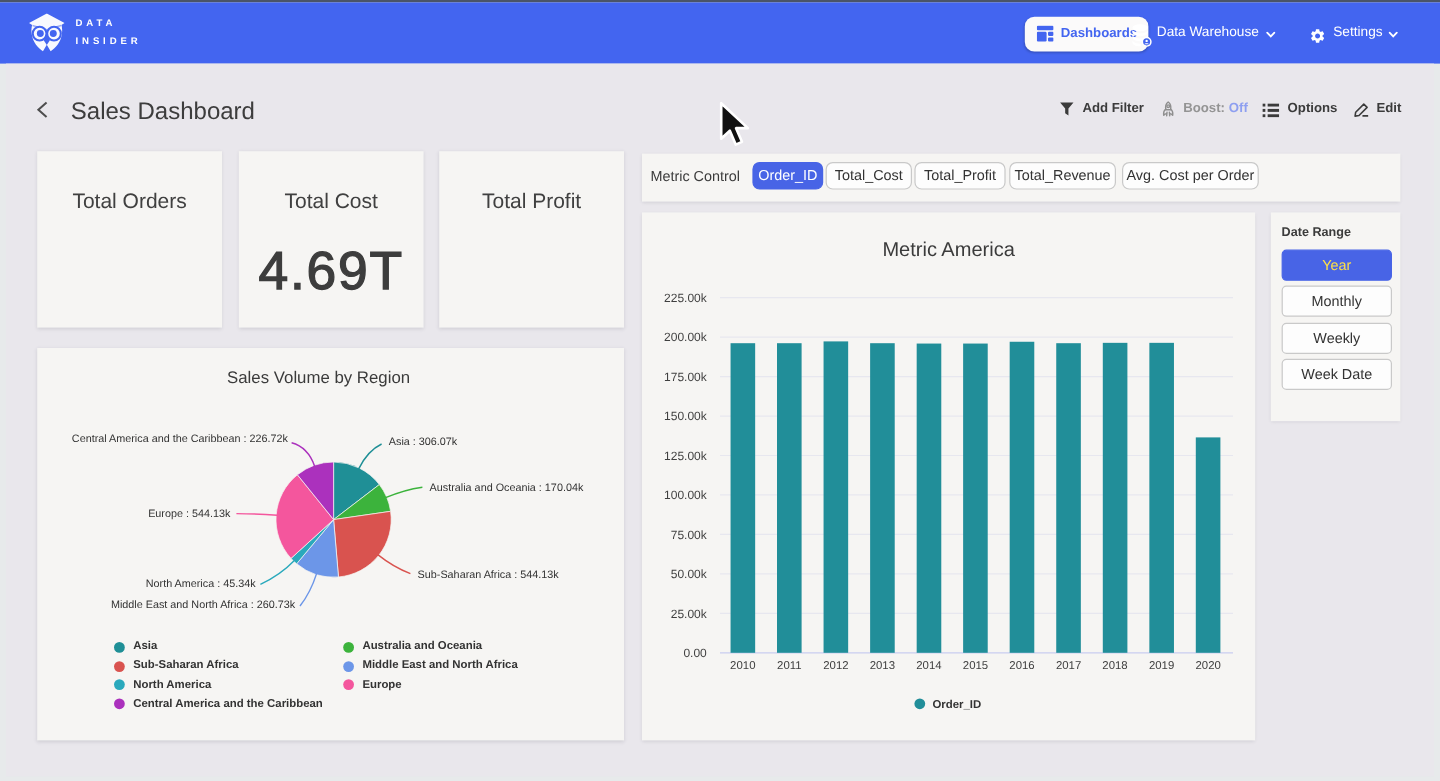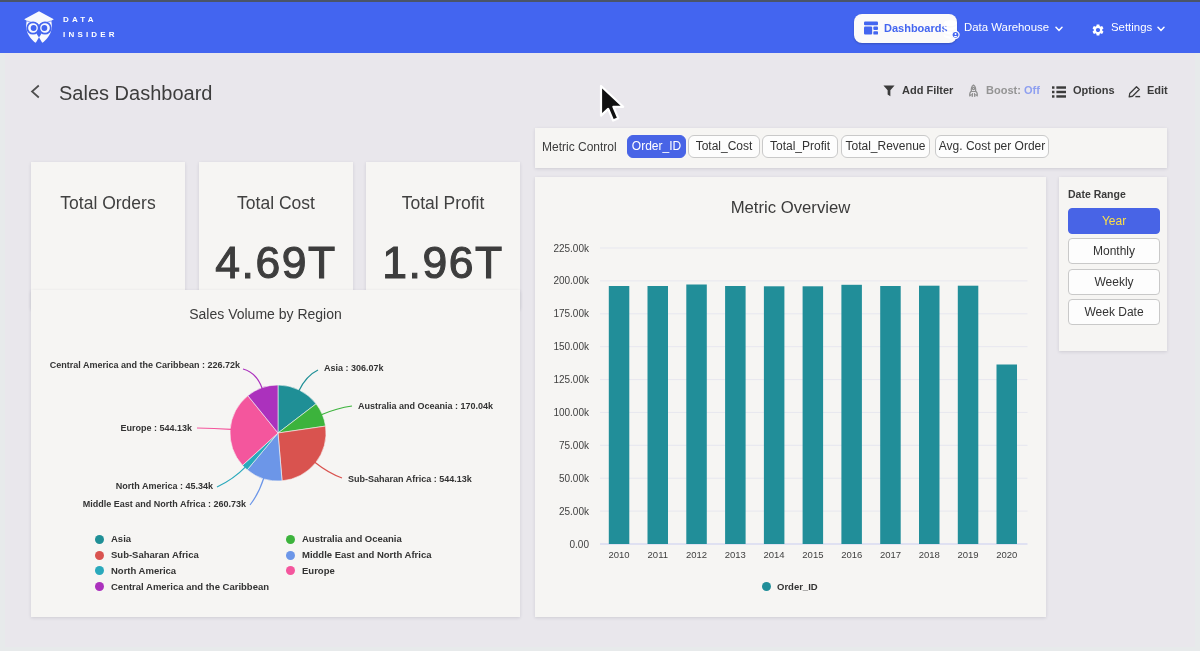--- a/index.html
+++ b/index.html
@@ -9,29 +9,29 @@
 #topline { left:0; top:0; width:1200px; height:2px; background:#4a5468; }
 #header { left:0; top:2px; width:1200px; height:51px; background:#4365f0;padding-left:24px; }
 #app { left:5px; top:53px; width:1190px; height:594px; background:#e9e7ec; }
 .card { position:absolute; background:#f6f5f3; box-shadow:0 1px 3px rgba(70,70,90,0.16); }
 #logotext { left:63px; top:11px; font-size:8px; font-weight:bold; color:#fff; letter-spacing:3.2px; line-height:14.6px; }
 #dashbtn { left:822px; top:12px; width:103px; height:29px; background:#fbfafa; border-radius:8px; box-shadow:0 1px 2px rgba(0,0,0,0.2);margin-left:32px; }
 #dashbtn span { position:absolute; left:30px; top:8px; font-size:11px; font-weight:bold; color:#4365f0; }
 .hnav { color:#fff; font-size:11.4px; line-height:11.4px; }
 #title { left:59px; top:83px; font-size:20px; line-height:20px; color:#3d3d3d; }
 .tbico { color:#3b3b3b; font-size:11px; line-height:11px; font-weight:bold; }
-.kpi { width:154px; height:147px;margin-top:36px; }
+.kpi { width:154px; height:147px; }
 .kpi .t { position:absolute; top:33px; width:100%; text-align:center; font-size:17.5px; line-height:17.5px; color:#404040; }
 .kpi .v { position:absolute; top:78.5px; width:100%; text-align:center; font-size:44.5px; line-height:44.5px; font-weight:normal; -webkit-text-stroke:1.1px #3d3d3d; color:#3d3d3d; letter-spacing:1.5px; }
 .chip { position:absolute; top:135px; height:23px; border-radius:6px; background:#fdfdfd; border:1px solid #c9c9c9; font-size:12px; line-height:21px; color:#333; text-align:center; }
 .chip.active { background:#4864e6; border-color:#4864e6; color:#fff; }
 .drbtn { position:absolute; left:9px; width:92px; height:26px; border-radius:4px; background:#fdfdfd; border:1px solid #c9c9c9; font-size:12px; color:#333; text-align:center; line-height:24px; }
 .drbtn.active { background:#4864e6; border-color:#4864e6; color:#fde047; }
 .ctitle { position:absolute; text-align:center; color:#3b3b3b; }
-.leg { position:absolute; font-size:9px; font-weight:bold; line-height:9px; color:#333; white-space:pre; }
+.leg { position:absolute; font-size:9px; font-weight:normal; line-height:9px; color:#333; white-space:pre; }
 .leg2 { position:absolute; font-size:9.5px; font-weight:bold; line-height:10px; color:#333; white-space:pre; }
 .dot { position:absolute; width:9px; height:9px; border-radius:50%; }
 </style>
 </head>
 <body>
 <div id="topline" class="abs"></div>
 <div id="header" class="abs">
 
   <svg class="abs" style="left:24px;top:9px" width="30" height="33" viewBox="0 0 30 33">
     <path d="M15,0.2 L29.8,8.2 L27.2,9.8 C27.8,12 28,14.5 27.6,17.2 C26.9,24.2 21.8,29.6 18.2,31.8 L15,26.2 L11.8,31.8 C8.2,29.6 3.1,24.2 2.4,17.2 C2,14.5 2.2,12 2.8,9.8 L0.2,8.2 Z" fill="#f8f9fe"></path>
@@ -115,21 +115,20 @@
 
 <div class="card kpi" style="left:31px;top:126px">
     <div class="t">Total Orders</div>
   </div>
 <div class="card kpi" style="left:199px;top:126px">
     <div class="t">Total Cost</div>
     <div class="v">4.69T</div>
   </div>
 <div class="card kpi" style="left:366px;top:126px">
     <div class="t">Total Profit</div>
-    <div class="v">1.96T</div>
   </div>
 
 <div class="card" style="left:535px;top:128px;width:632px;height:40px"></div>
 <div class="abs" style="left:542px;top:141px;font-size:12px;line-height:12px;color:#3b3b3b">Metric Control</div>
 <div class="chip active" style="left:627px;width:59px">Order_ID</div>
 <div class="chip" style="left:688px;width:72px">Total_Cost</div>
 <div class="chip" style="left:762px;width:76px">Total_Profit</div>
 <div class="chip" style="left:841px;width:89px">Total_Revenue</div>
 <div class="chip" style="left:935px;width:114px">Avg. Cost per Order</div>
 
@@ -172,21 +171,21 @@
 <div class="dot" style="left:95px;top:582px;background:#ab31bd"></div>
 <div class="abs leg2" style="left:111px;top:581.5px">Central America and the Caribbean</div>
 <div class="dot" style="left:286px;top:534.5px;background:#3cb33c"></div>
 <div class="abs leg2" style="left:302px;top:534px">Australia and Oceania</div>
 <div class="dot" style="left:286px;top:550.5px;background:#6c96e8"></div>
 <div class="abs leg2" style="left:302px;top:550px">Middle East and North Africa</div>
 <div class="dot" style="left:286px;top:566px;background:#f4569d"></div>
 <div class="abs leg2" style="left:302px;top:565.5px">Europe</div>
 
 <div class="card" style="left:535px;top:177px;width:511px;height:440px"></div>
-<div class="ctitle" style="left:535px;top:200px;width:511px;font-size:16.7px;line-height:16.7px">Metric Overview</div>
+<div class="ctitle" style="left:535px;top:200px;width:511px;font-size:16.7px;line-height:16.7px">Metric America</div>
 <svg class="abs" style="left:535px;top:177px" width="511" height="440" viewBox="0 0 511 440">
 <g transform="translate(-535,-177)">
 <line x1="600.0" y1="544.0" x2="1027.5" y2="544.0" stroke="#c9cdf0" stroke-width="1"></line>
 <line x1="600.0" y1="511.1" x2="1027.5" y2="511.1" stroke="#e7e7ef" stroke-width="1"></line>
 <line x1="600.0" y1="478.2" x2="1027.5" y2="478.2" stroke="#e7e7ef" stroke-width="1"></line>
 <line x1="600.0" y1="445.3" x2="1027.5" y2="445.3" stroke="#e7e7ef" stroke-width="1"></line>
 <line x1="600.0" y1="412.4" x2="1027.5" y2="412.4" stroke="#e7e7ef" stroke-width="1"></line>
 <line x1="600.0" y1="379.6" x2="1027.5" y2="379.6" stroke="#e7e7ef" stroke-width="1"></line>
 <line x1="600.0" y1="346.7" x2="1027.5" y2="346.7" stroke="#e7e7ef" stroke-width="1"></line>
 <line x1="600.0" y1="313.8" x2="1027.5" y2="313.8" stroke="#e7e7ef" stroke-width="1"></line>

